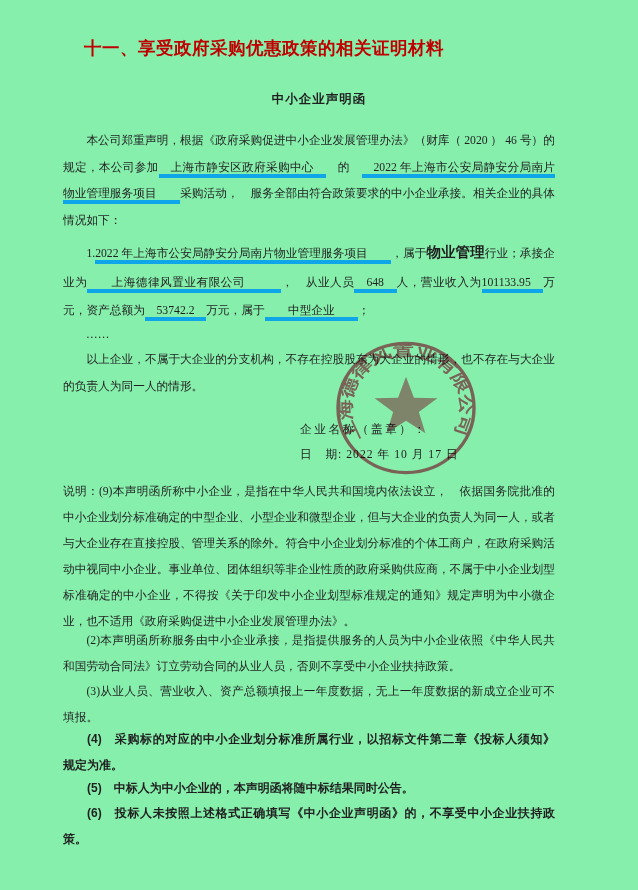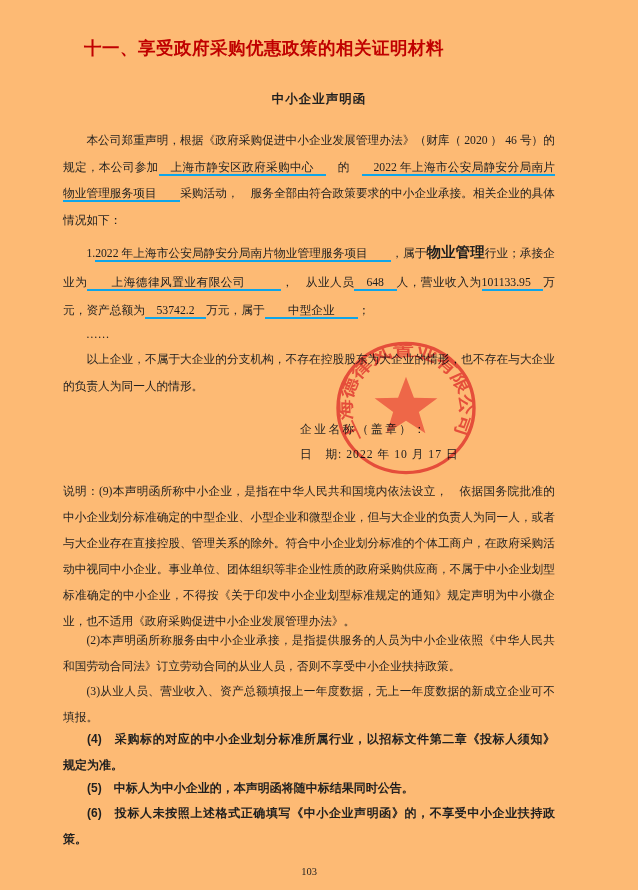--- a/index.html
+++ b/index.html
@@ -1,40 +1,40 @@
 <!DOCTYPE html>
 <html><head>
 <meta charset="utf-8">
 <style>
   html,body{margin:0;padding:0;background:#ffffff;}
   #page{
     position:relative;
     width:638px;height:890px;
-    background:#fdba74;
+    background:#86efac;
     overflow:hidden;
     font-family:"Liberation Serif","DejaVu Serif",serif;
     color:#1f1f1f;
   }
   .title{
     position:absolute;left:84px;top:36px;
     font-family:"Liberation Sans","DejaVu Sans",sans-serif;
     font-weight:bold;font-size:17.5px;letter-spacing:0.5px;
   }
   .subtitle{
     position:absolute;left:0;top:91px;width:638px;text-align:center;
     font-family:Liberation Mono, monospace;
     font-weight:bold;font-size:12.5px;letter-spacing:1px;
   }
   .para{
     position:absolute;left:63px;width:492px;
     font-size:11.7px;line-height:26.5px;
     text-align:justify;text-align-last:left;
   }
   .indent{text-indent:2em;}
-  .u{border-bottom:2px solid #0ea5e9;}
+  .u{border-bottom:4px solid #0ea5e9;}
   .big{
     font-family:"Liberation Sans","DejaVu Sans",sans-serif;
     font-weight:bold;font-size:14.5px;
   }
   #para-intro{top:128px;}
   #para-item1{top:238px;line-height:28.5px;}
   #dots{position:absolute;left:86px;top:328px;font-size:11.7px;}
   #para-branch{top:347px;}
   #para-truth{top:396px;}
   .signline{position:absolute;left:300px;font-size:11.7px;}
@@ -103,15 +103,14 @@
   </svg>
 
   <div class="note" id="note-1">说明：(9)本声明函所称中小企业，是指在中华人民共和国境内依法设立，　依据国务院批准的中小企业划分标准确定的中型企业、小型企业和微型企业，但与大企业的负责人为同一人，或者与大企业存在直接控股、管理关系的除外。符合中小企业划分标准的个体工商户，在政府采购活动中视同中小企业。事业单位、团体组织等非企业性质的政府采购供应商，不属于中小企业划型标准确定的中小企业，不得按《关于印发中小企业划型标准规定的通知》规定声明为中小微企业，也不适用《政府采购促进中小企业发展管理办法》。</div>
   <div class="note indent" id="note-2">(2)本声明函所称服务由中小企业承接，是指提供服务的人员为中小企业依照《中华人民共和国劳动合同法》订立劳动合同的从业人员，否则不享受中小企业扶持政策。</div>
   <div class="note indent" id="note-3">(3)从业人员、营业收入、资产总额填报上一年度数据，无上一年度数据的新成立企业可不填报。</div>
   <div class="note indent note-bold" id="note-4">(4)　采购标的对应的中小企业划分标准所属行业，以招标文件第二章《投标人须知》　规定为准。</div>
   <div class="note indent note-bold" id="note-5">(5)　中标人为中小企业的，本声明函将随中标结果同时公告。</div>
   <div class="note indent note-bold" id="note-6">(6)　投标人未按照上述格式正确填写《中小企业声明函》的，不享受中小企业扶持政策。</div>
 
 
-  <div id="pagenum">103</div>
 
 </div>
 
 </body></html>

